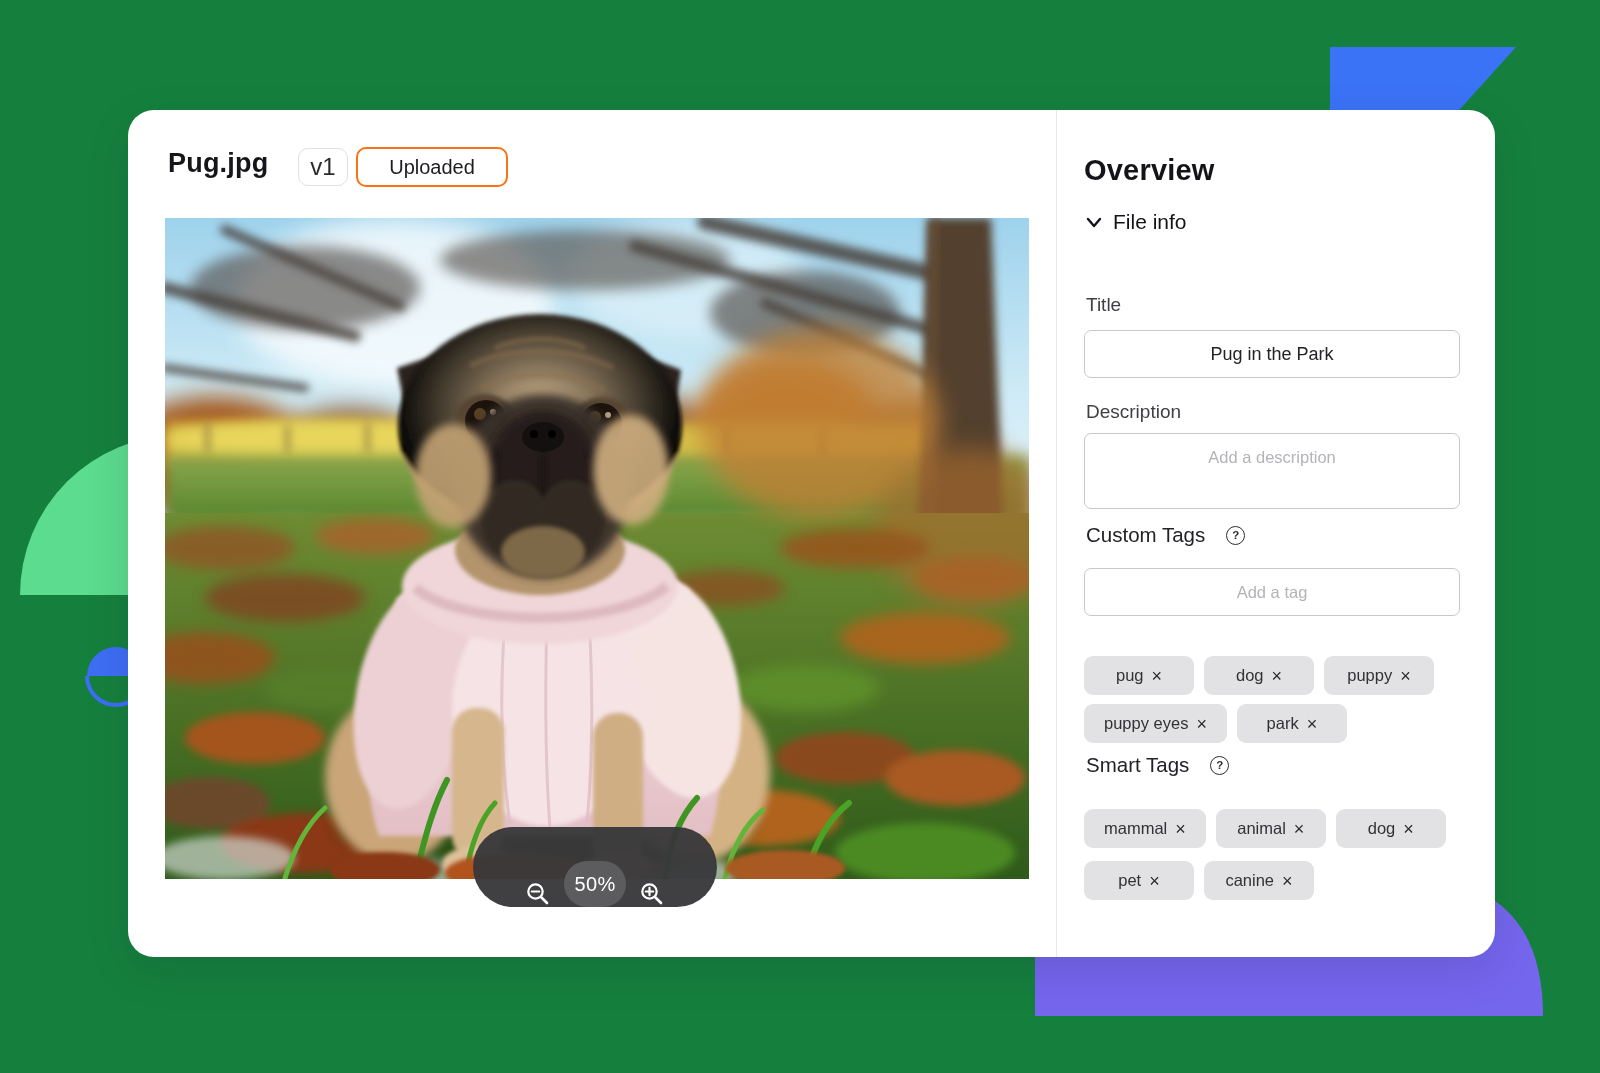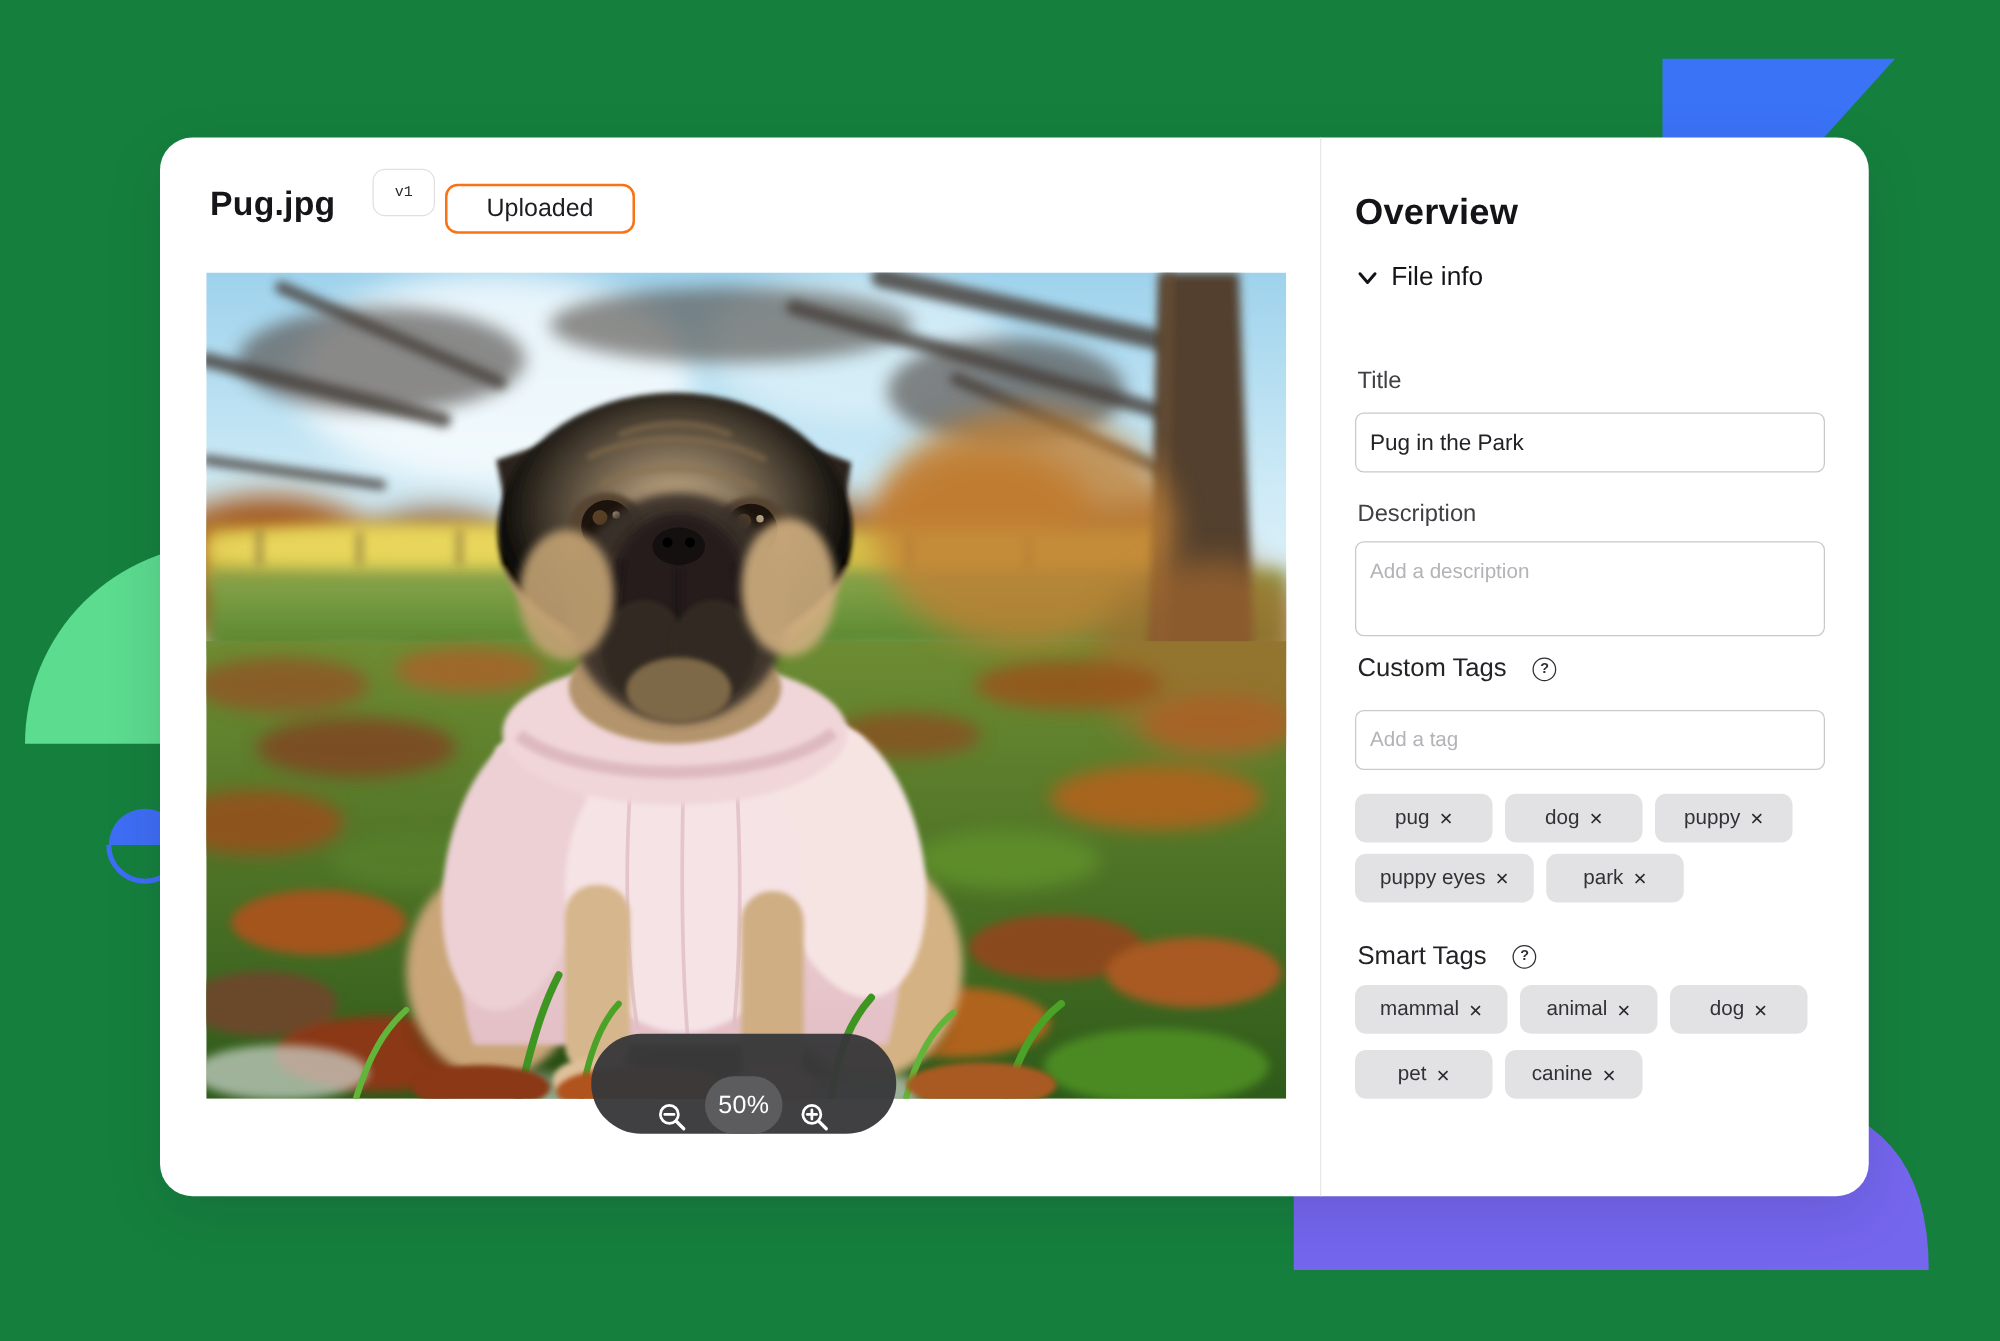--- a/index.html
+++ b/index.html
@@ -4,55 +4,55 @@
 <style>
   html,body{margin:0;padding:0;background:#ffffff;}
   body{font-family:"Liberation Sans","DejaVu Sans",sans-serif;-webkit-font-smoothing:antialiased;}
   .stage{position:relative;width:1600px;height:1073px;overflow:hidden;background:#15803d;}
   .deco{position:absolute;left:0;top:0;z-index:0;}
   .card{position:absolute;left:128px;top:110px;width:1367px;height:847px;background:#ffffff;
         border-radius:26px;box-shadow:0 14px 44px rgba(25,28,60,.14);z-index:1;}
   
   .file-title{position:absolute;left:40px;top:38px;font-size:27px;font-weight:700;color:#16161a;letter-spacing:.2px;}
   .badge{position:absolute;display:flex;align-items:center;justify-content:center;box-sizing:border-box;background:#fff;}
-  .badge.v1{left:170px;top:25px;width:50px;height:38px;border:1.5px solid #e0e0e0;border-radius:10px;
-            font-size:12px;color:#2b2b2b;font-family:Liberation Mono, monospace;}
+  .badge.v1{left:170px;top:38px;width:50px;height:38px;border:1.5px solid #e0e0e0;border-radius:10px;
+            font-size:24px;color:#2b2b2b;}
   .badge.status{left:228px;top:37px;width:152px;height:40px;border:2px solid #f97316;border-radius:10px;
             font-size:20px;color:#1d1d22;font-weight:500;cursor:pointer;}
   
   .photo{position:absolute;left:37px;top:108px;width:864px;height:661px;}
   
   .zoom-pill{position:absolute;left:345px;top:717px;width:244px;height:80px;border-radius:40px;
              background:rgba(56,56,58,.96);display:flex;align-items:flex-end;justify-content:center;gap:13px;z-index:3;}
   .zoom-btn{width:26px;height:26px;display:flex;align-items:center;justify-content:center;cursor:pointer;background:none;border:none;padding:0;}
   .zoom-chip{width:62px;height:46px;border-radius:23px;background:#5c5c5e;color:#ffffff;display:flex;
              align-items:center;justify-content:center;font-size:20px;font-weight:500;letter-spacing:.3px;}
   
   .divider{position:absolute;left:928px;top:0;width:1px;height:100%;background:#e8e8e8;}
   .panel{position:absolute;left:929px;top:0;width:438px;height:100%;}
   .panel-title{position:absolute;left:27px;top:44px;font-size:29px;font-weight:700;color:#141418;letter-spacing:.2px;}
   .fileinfo{position:absolute;left:27px;top:100px;display:flex;align-items:center;gap:9px;cursor:pointer;}
   .fileinfo-label{font-size:21px;font-weight:500;color:#141418;}
   .field-label{position:absolute;left:29px;font-size:19px;color:#3f3f44;}
   .lbl-title{top:184px;} .lbl-desc{top:291px;}
   .inp{position:absolute;left:27px;right:35px;box-sizing:border-box;border:1px solid #c9c9cd;border-radius:7px;
-       font-family:"Liberation Sans","DejaVu Sans",sans-serif;font-size:18px;color:#232327;padding:0 11px;background:#fff;}
+       font-family:"Liberation Sans","DejaVu Sans",sans-serif;font-size:18px;color:#232327;padding:0 11px;background:#fff;text-align:center;}
   .inp::placeholder{color:#b3b3b8;}
   .inp-title{top:220px;height:48px;}
   .inp-desc{top:323px;height:76px;padding-top:13px;resize:none;font-size:16.5px;line-height:1.3;}
   .inp-tag{top:458px;height:48px;font-size:16.5px;}
   .sec-heading{position:absolute;left:29px;display:flex;align-items:center;gap:21px;font-size:20.5px;font-weight:500;color:#232327;}
   .sec-custom{top:413px;} .sec-smart{top:643px;}
   .help{width:19px;height:19px;border:1.6px solid #2e2e33;border-radius:50%;display:flex;align-items:center;
         justify-content:center;font-size:11.5px;font-weight:700;color:#2e2e33;box-sizing:border-box;cursor:pointer;}
   .chip-row{position:absolute;left:27px;display:flex;gap:10px;}
   .row-c1{top:525px;} .row-c2{top:573px;} .row-s1{top:678px;} .row-s2{top:730px;}
   .chip{height:39px;min-width:110px;padding:0 20px;box-sizing:border-box;border:none;border-radius:9px;background:#e2e2e4;
         display:flex;align-items:center;justify-content:center;gap:8px;font-family:"Liberation Sans","DejaVu Sans",sans-serif;
-        font-size:16.5px;color:#323236;cursor:pointer;}
+        font-size:16.5px;color:#323236;cursor:pointer;margin-top:21px;}
   .chip .x{font-size:18px;color:#2b2b2f;line-height:1;}
 </style>
 </head>
 <body>
 
 <div class="stage">
 
   <svg class="deco" width="1600" height="1073" viewBox="0 0 1600 1073">
     <polygon points="1330,47 1516,47 1452,118 1330,118" fill="#3b73f7"></polygon>
     <path d="M 20,595 A 160 160 0 0 1 340,595 Z" fill="#5cdc8f"></path>

